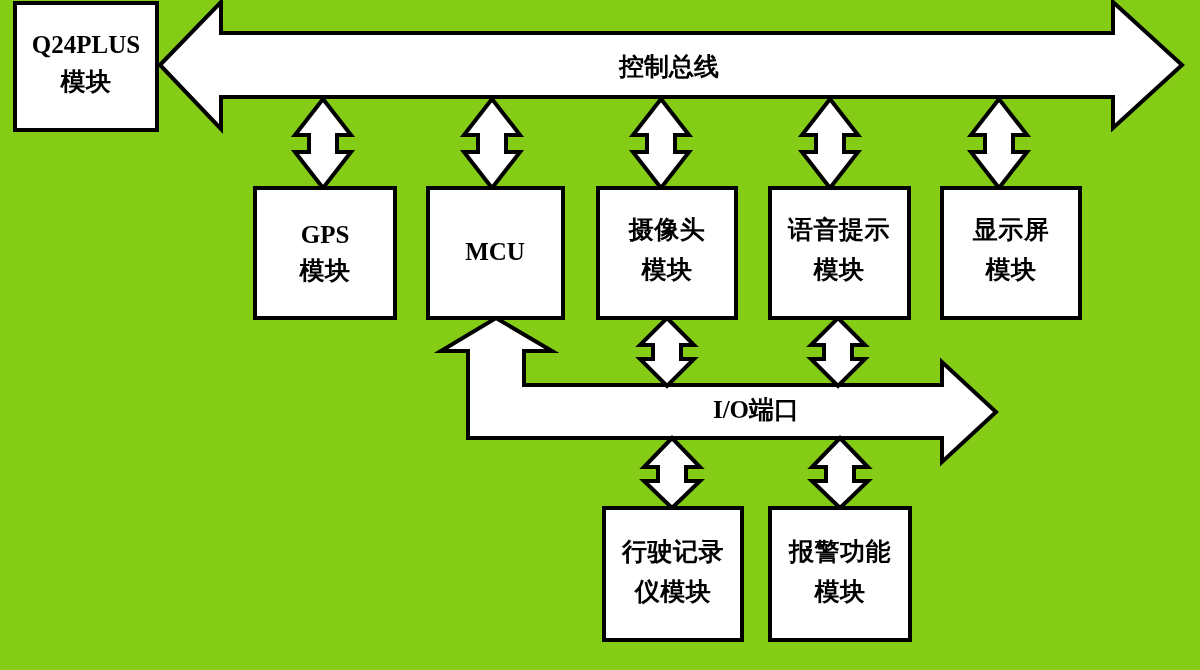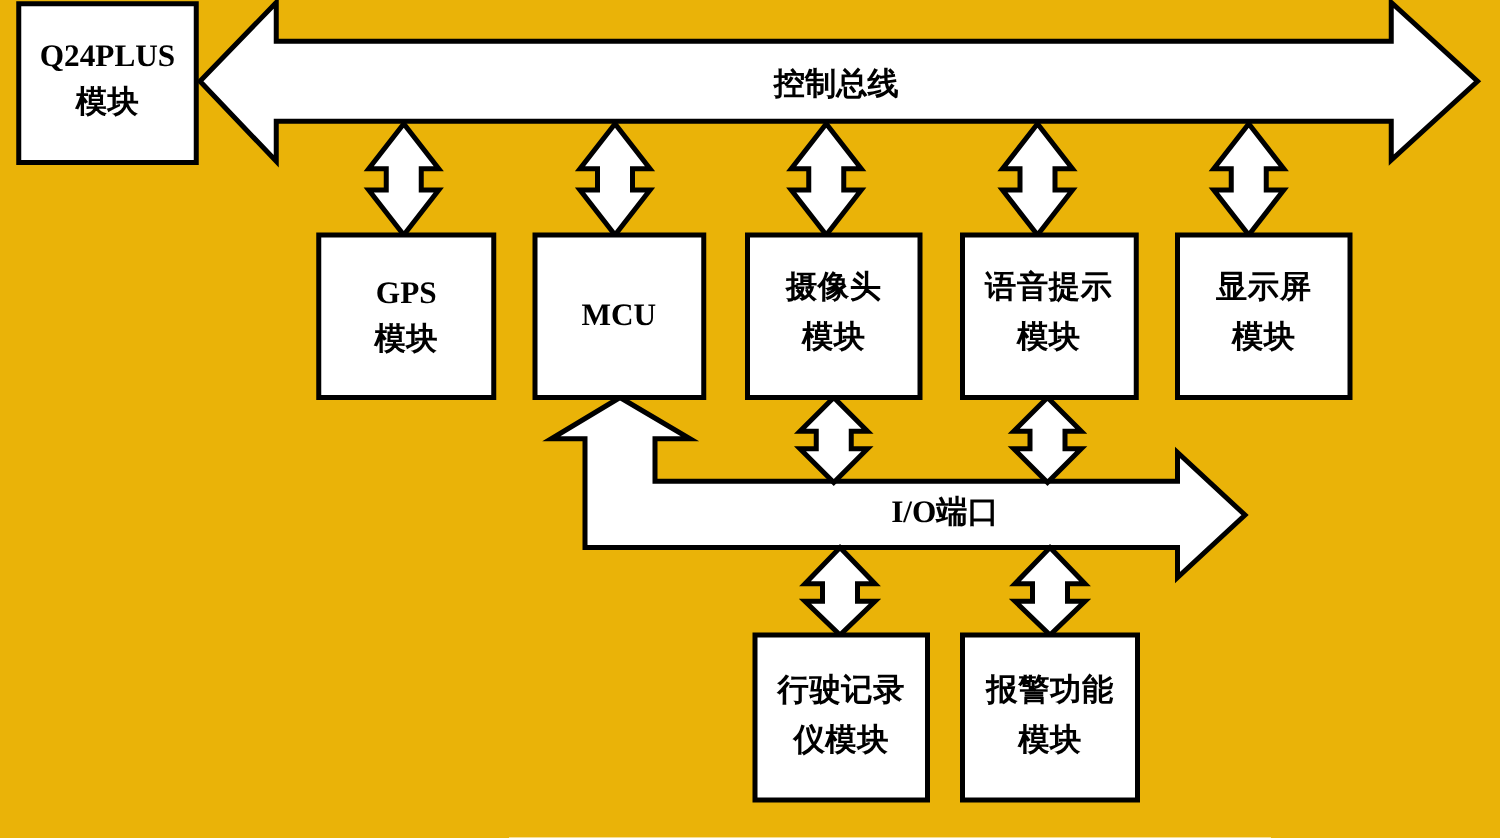--- a/index.html
+++ b/index.html
@@ -10,21 +10,21 @@
   body {
     width: 1200px;
     height: 670px;
     font-family: "Liberation Sans", sans-serif;
     overflow: hidden;
   }
   #diagram-root {
     position: relative;
     width: 1200px;
     height: 670px;
-    background: #eab308;
+    background: #84cc16;
   }
   svg.diagram {
     position: absolute;
     top: 0;
     left: 0;
     width: 1200px;
     height: 670px;
     display: block;
   }
   .shape-outline {

